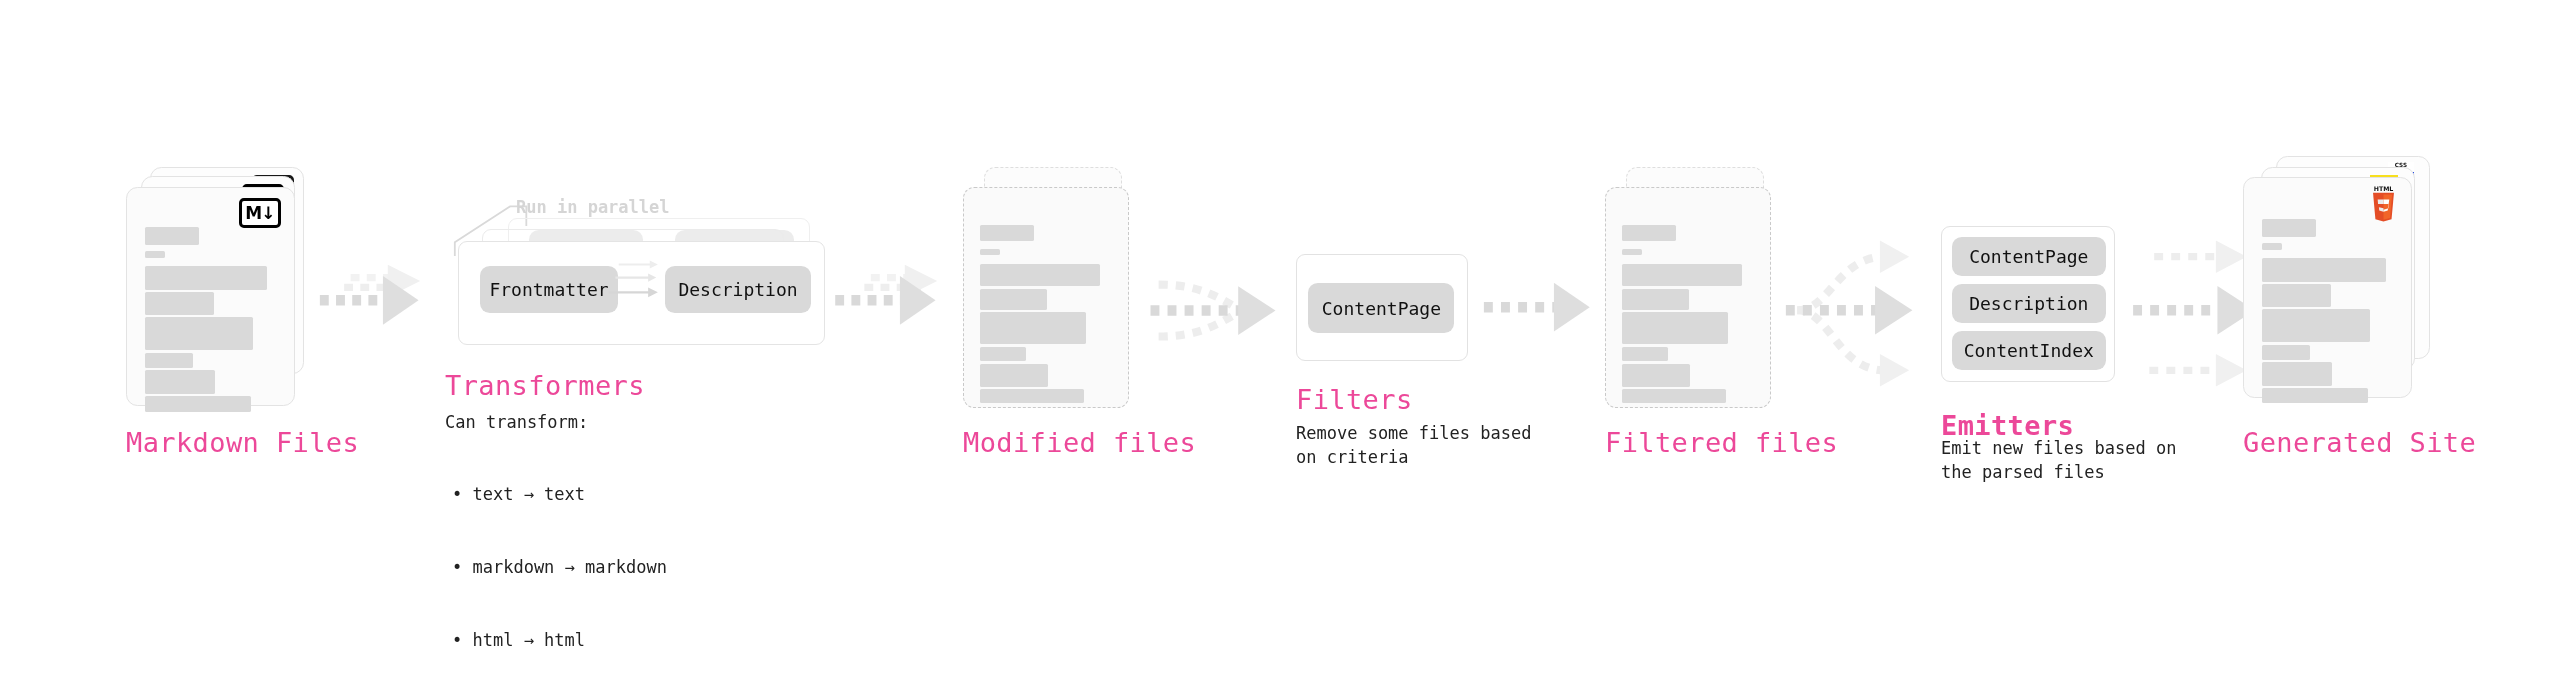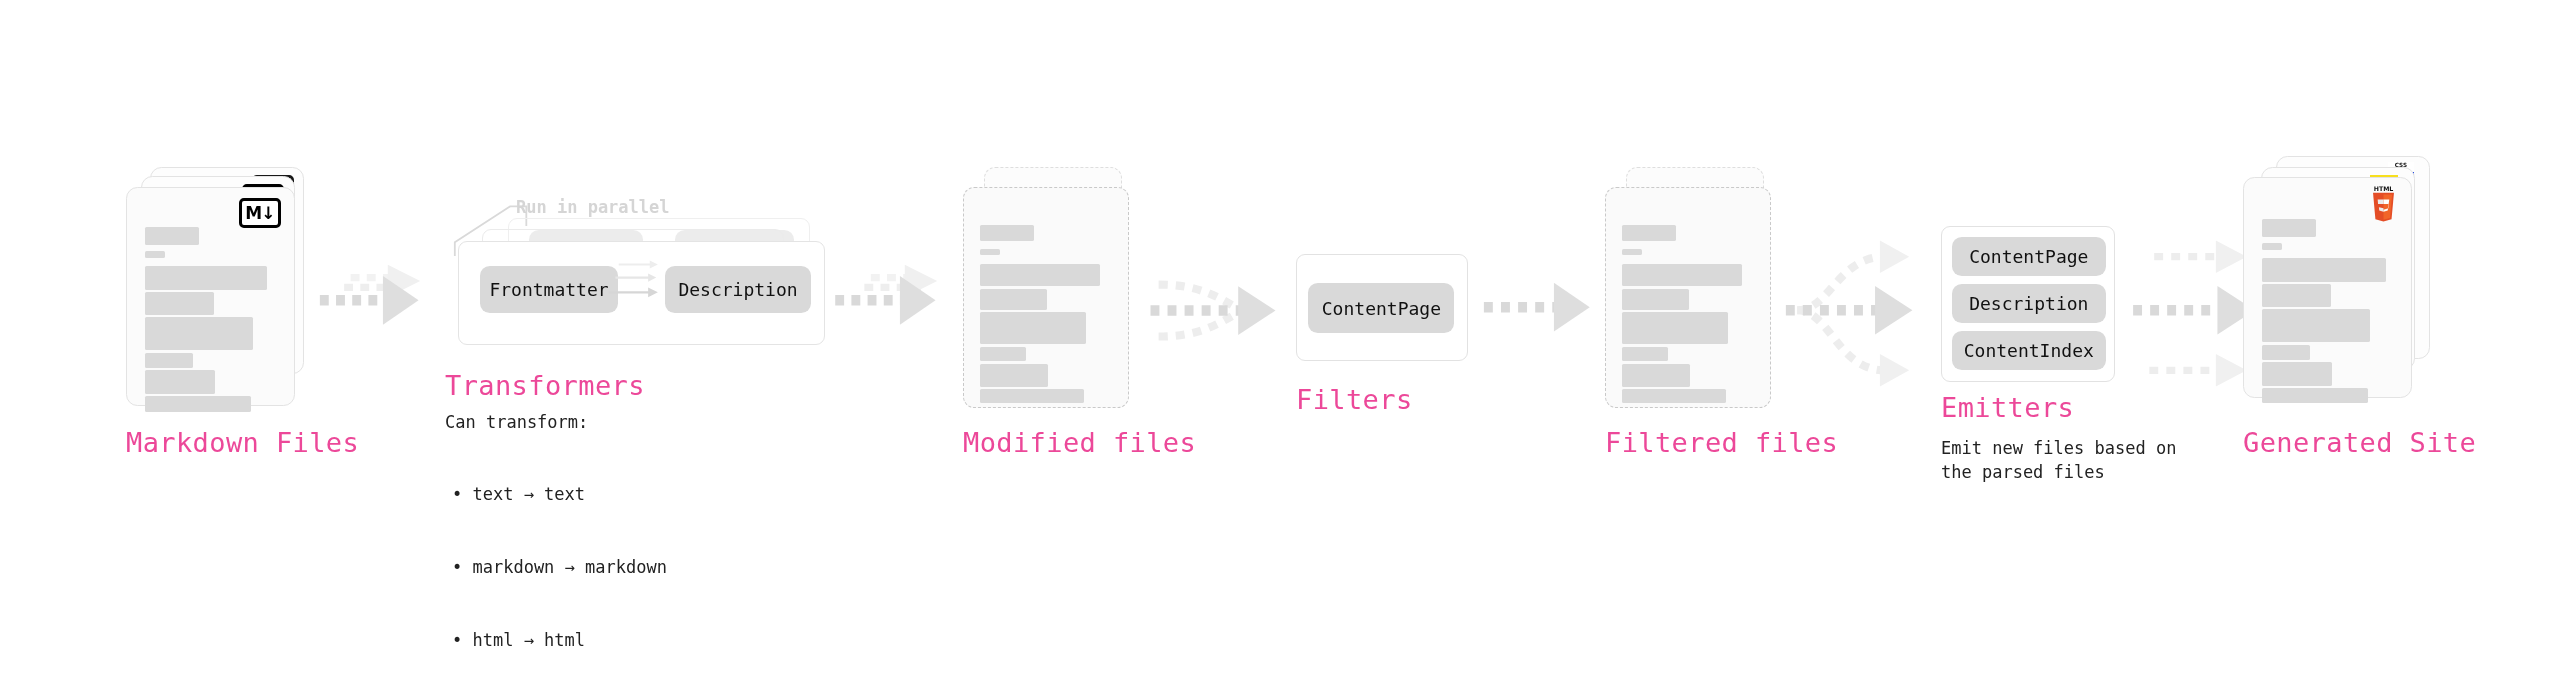--- a/index.html
+++ b/index.html
@@ -236,20 +236,22 @@
       <path d="M 18 94 C 70 94, 92 78, 120 62" stroke="#ededed"></path>
       <line x1="8" y1="62" x2="126" y2="62" stroke="#d9d9d9" stroke-width="13"></line>
     </g>
     <polygon points="116,32 162,62 116,92" fill="#dedede"></polygon>
   </svg>
 
   <div class="node groupbox" style="left:1296px; top:254px; width:172px; height:107px;">
     <div class="chip" style="left:11.4px; top:28px; width:146px; height:50px;">ContentPage</div>
   </div>
   <div class="node title" style="left:1296px; top:384px;">Filters</div>
+  <div class="node subtitle" style="left:1296px; top:421px;">Remove some files based
+on criteria</div>
 
   <svg class="node" style="left:1479px; top:286px;" width="114" height="57" viewBox="0 0 140 70">
     <line x1="6" y1="26" x2="100" y2="26" stroke="#d9d9d9" stroke-width="13" stroke-dasharray="11 10"></line>
     <polygon points="92,-4 136,26 92,56" fill="#dedede"></polygon>
   </svg>
 
   <div class="node doc-stack" style="left:1605px; top:167px; width:187px; height:244px;">
     <div class="doc dashed ghost" style="left:21px; top:0px; width:138px; height:195px; border-color:#dedede;"></div>
     <div class="doc dashed" style="left:0px; top:19.5px; width:166px; height:221px;">
       <div class="skeleton" style="left:16.3px; top:37px;  width:54px;  height:16.3px;"></div>
@@ -273,21 +275,21 @@
     <polygon points="122,10 158,30 122,50" fill="#f0f0f0"></polygon>
     <polygon points="116,66 162,96 116,126" fill="#dedede"></polygon>
     <polygon points="122,150 158,170 122,190" fill="#f0f0f0"></polygon>
   </svg>
 
   <div class="node groupbox" style="left:1941px; top:226px; width:174px; height:156px;">
     <div class="chip" style="left:9.8px; top:9.8px; width:154px; height:39px;">ContentPage</div>
     <div class="chip" style="left:9.8px; top:57px; width:154px; height:39px;">Description</div>
     <div class="chip" style="left:9.8px; top:104px; width:154px; height:39px;text-align:center;">ContentIndex</div>
   </div>
-  <div class="node title" style="left:1941px; top:392px;">Emitters</div>
+  <div class="node title" style="left:1941px; top:410px;font-weight:bold;">Emitters</div>
   <div class="node subtitle" style="left:1941px; top:436px;">Emit new files based on
 the parsed files</div>
 
   <svg class="node" style="left:2125px; top:232px;" width="146" height="163" viewBox="0 0 180 200">
     <g stroke-dasharray="11 10" fill="none">
       <line x1="36" y1="30" x2="118" y2="30" stroke="#ededed" stroke-width="9"></line>
       <line x1="10" y1="96" x2="124" y2="96" stroke="#d9d9d9" stroke-width="13"></line>
       <line x1="30" y1="170" x2="118" y2="170" stroke="#ededed" stroke-width="9"></line>
     </g>
     <polygon points="112,10 150,30 112,50" fill="#f0f0f0"></polygon>

